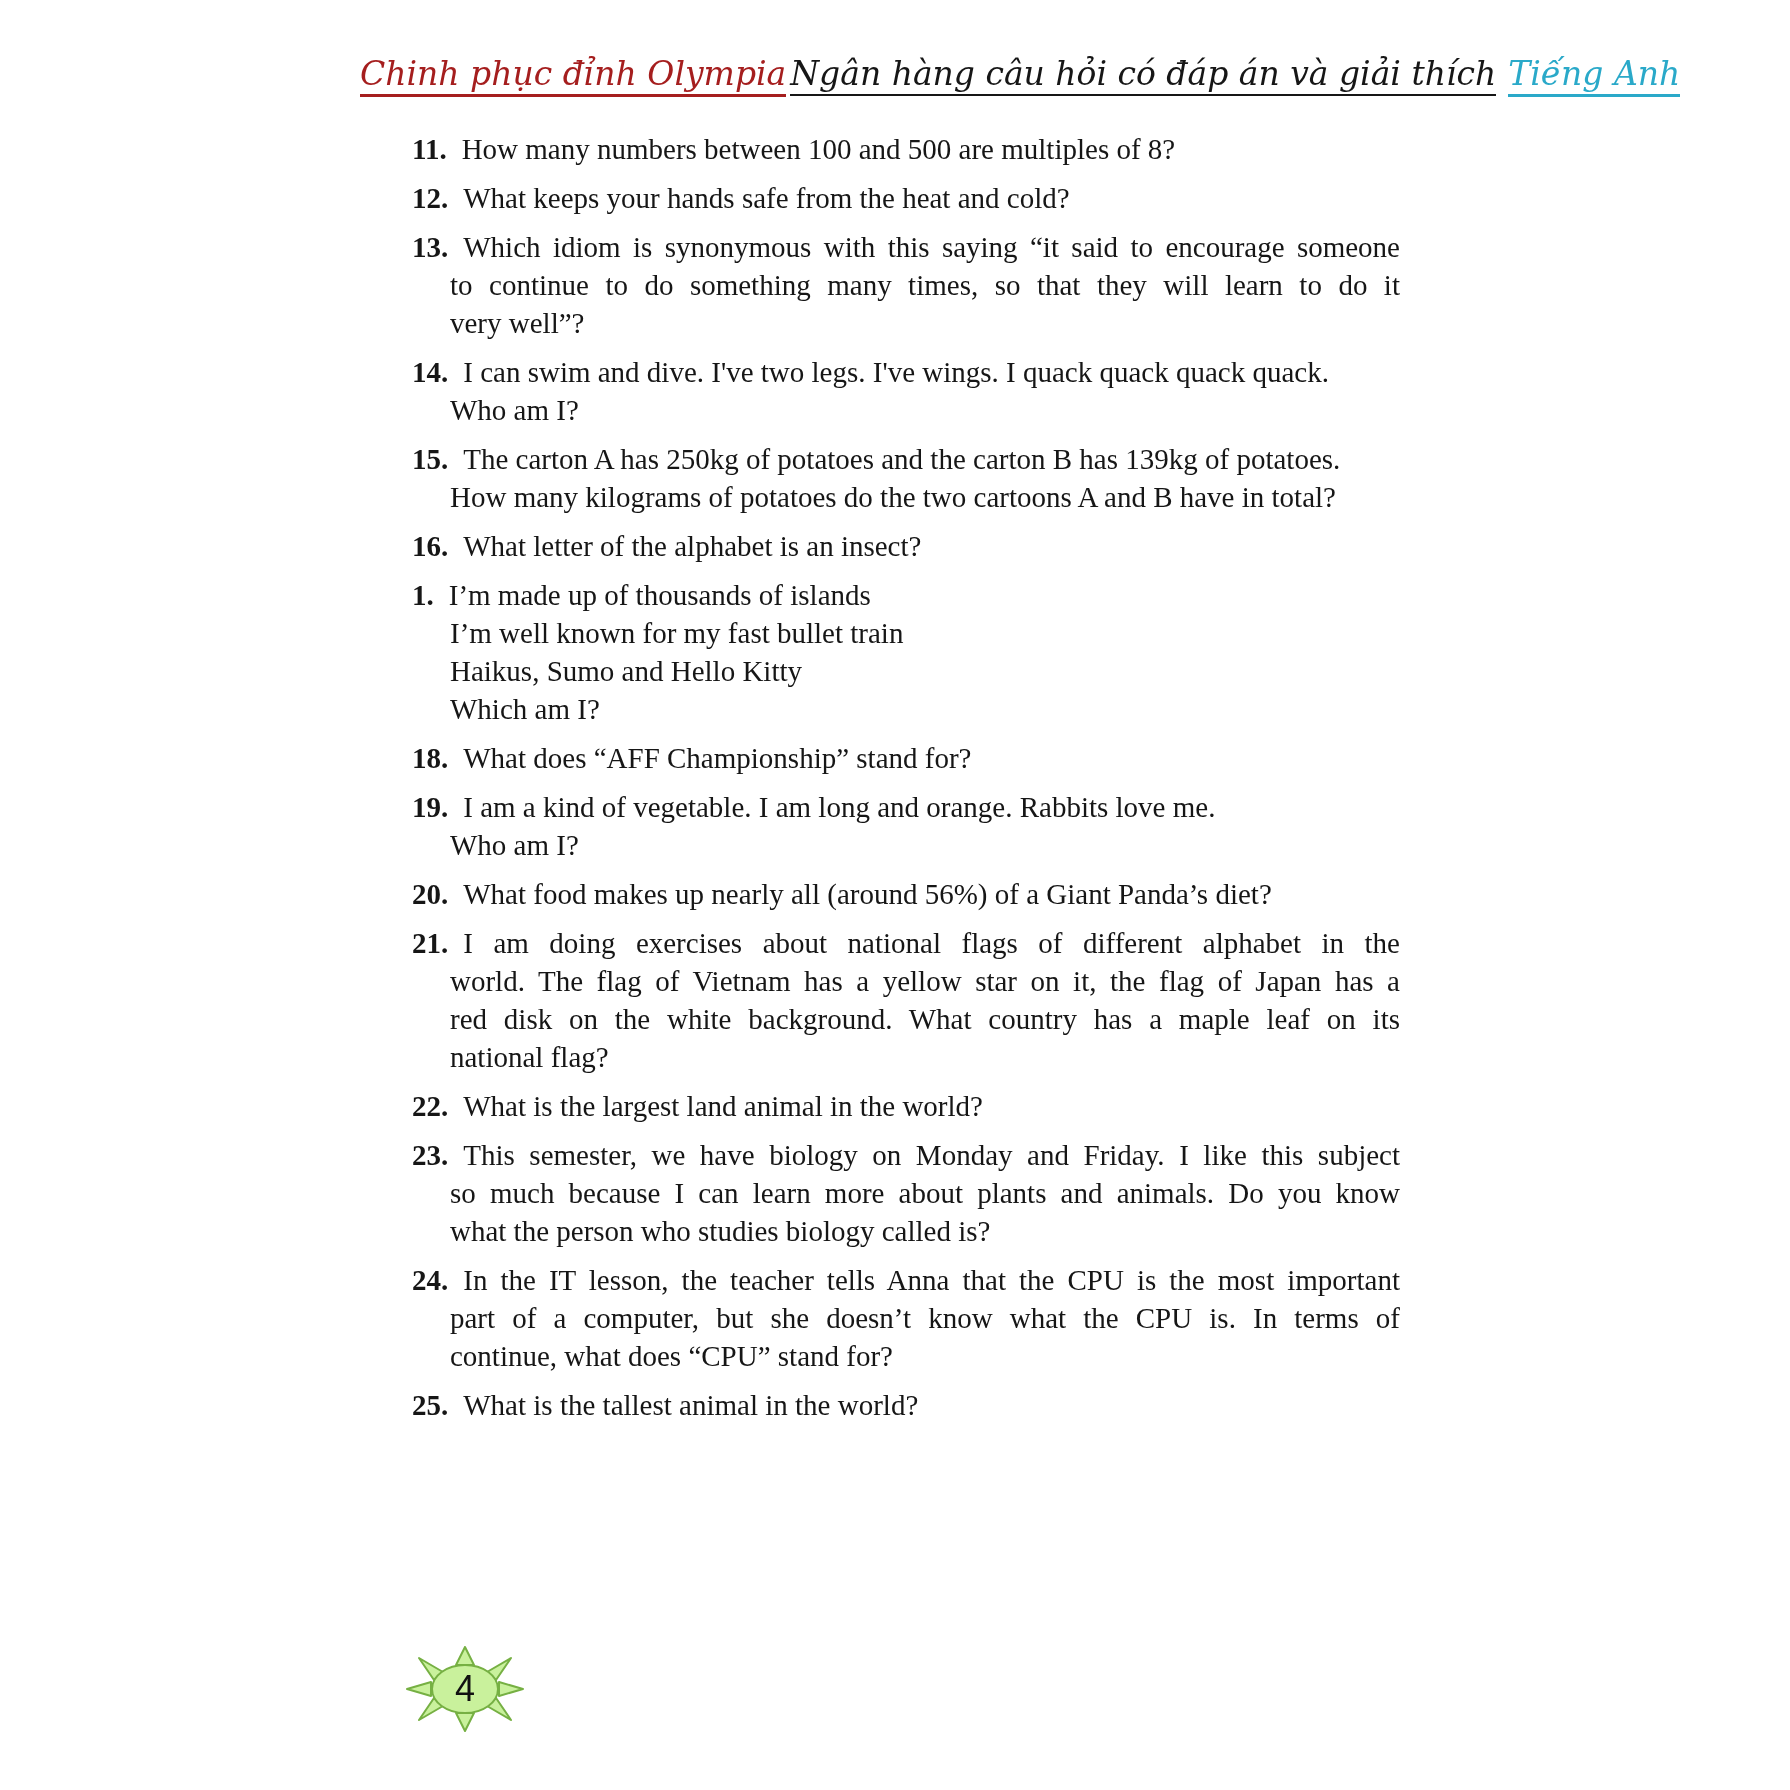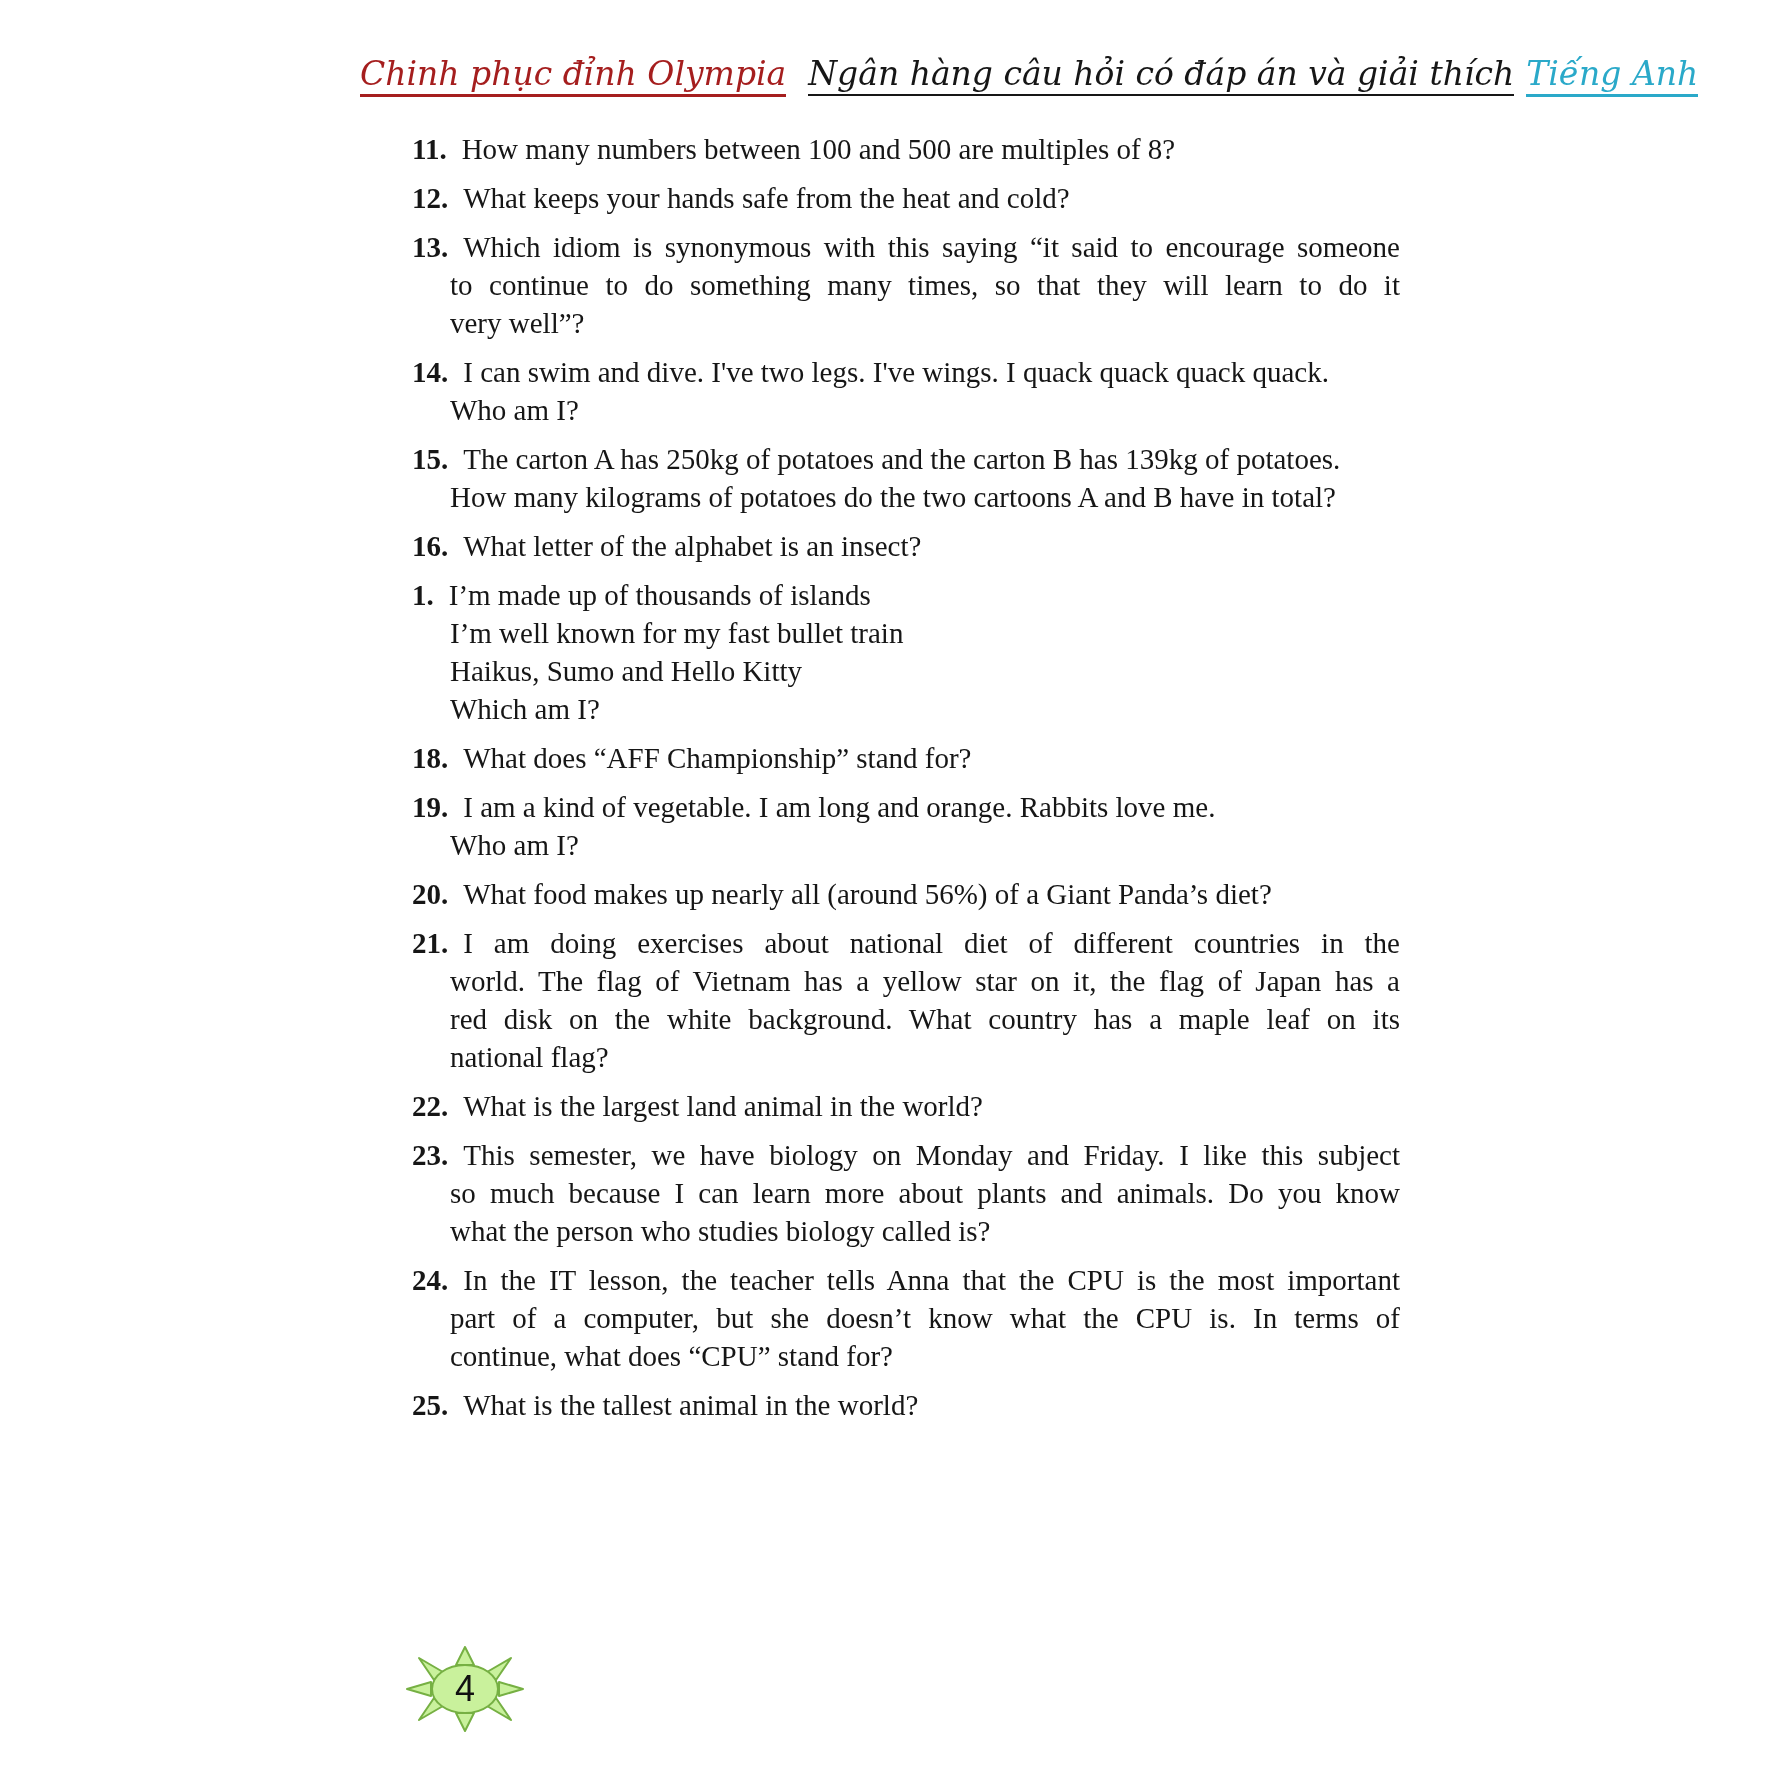--- a/index.html
+++ b/index.html
@@ -8,21 +8,21 @@
     font-family:"Liberation Serif", serif; color:#161616; overflow:hidden;
   }
   
   .header {
     position:absolute; left:360px; top:52px; white-space:nowrap;
     font-family:"DejaVu Serif", serif; font-style:italic; font-size:33px;
     line-height:44px;
   }
   .header span { padding-bottom:1px; border-bottom-style:solid; }
   .hdr-series  { border-bottom-width:3px; }
-  .hdr-subtitle{ border-bottom-width:2px; margin-left:22px; }
+  .hdr-subtitle{ border-bottom-width:2px; margin-left:4px; }
   .hdr-subject { border-bottom-width:3px; margin-left:12px; }
   
   .questions {
     position:absolute; left:412px; top:130px; width:988px;
     font-size:29px;
   }
   .q { padding-left:38px; margin-bottom:11px; }
   .q .line { line-height:38px; text-align:left; }
   .q .line.first { text-indent:-38px; }
   .q .line.just { text-align:justify; text-align-last:justify; }
@@ -85,21 +85,21 @@
   <div class="q">
         <div class="line first"><span class="num">19.</span><span>I am a kind of vegetable. I am long and orange. Rabbits love me.</span></div>
         <div class="line"><span>Who am I?</span></div>
       </div>
 
   <div class="q">
         <div class="line first"><span class="num">20.</span><span>What food makes up nearly all (around 56%) of a Giant Panda’s diet?</span></div>
       </div>
 
   <div class="q">
-        <div class="line first just"><span class="num">21.</span><span>I am doing exercises about national diet of different countries in the</span></div>
+        <div class="line first just"><span class="num">21.</span><span>I am doing exercises about national flags of different alphabet in the</span></div>
         <div class="line just"><span>world. The flag of Vietnam has a yellow star on it, the flag of Japan has a</span></div>
         <div class="line just"><span>red disk on the white background. What country has a maple leaf on its</span></div>
         <div class="line"><span>national flag?</span></div>
       </div>
 
   <div class="q">
         <div class="line first"><span class="num">22.</span><span>What is the largest land animal in the world?</span></div>
       </div>
 
   <div class="q">

